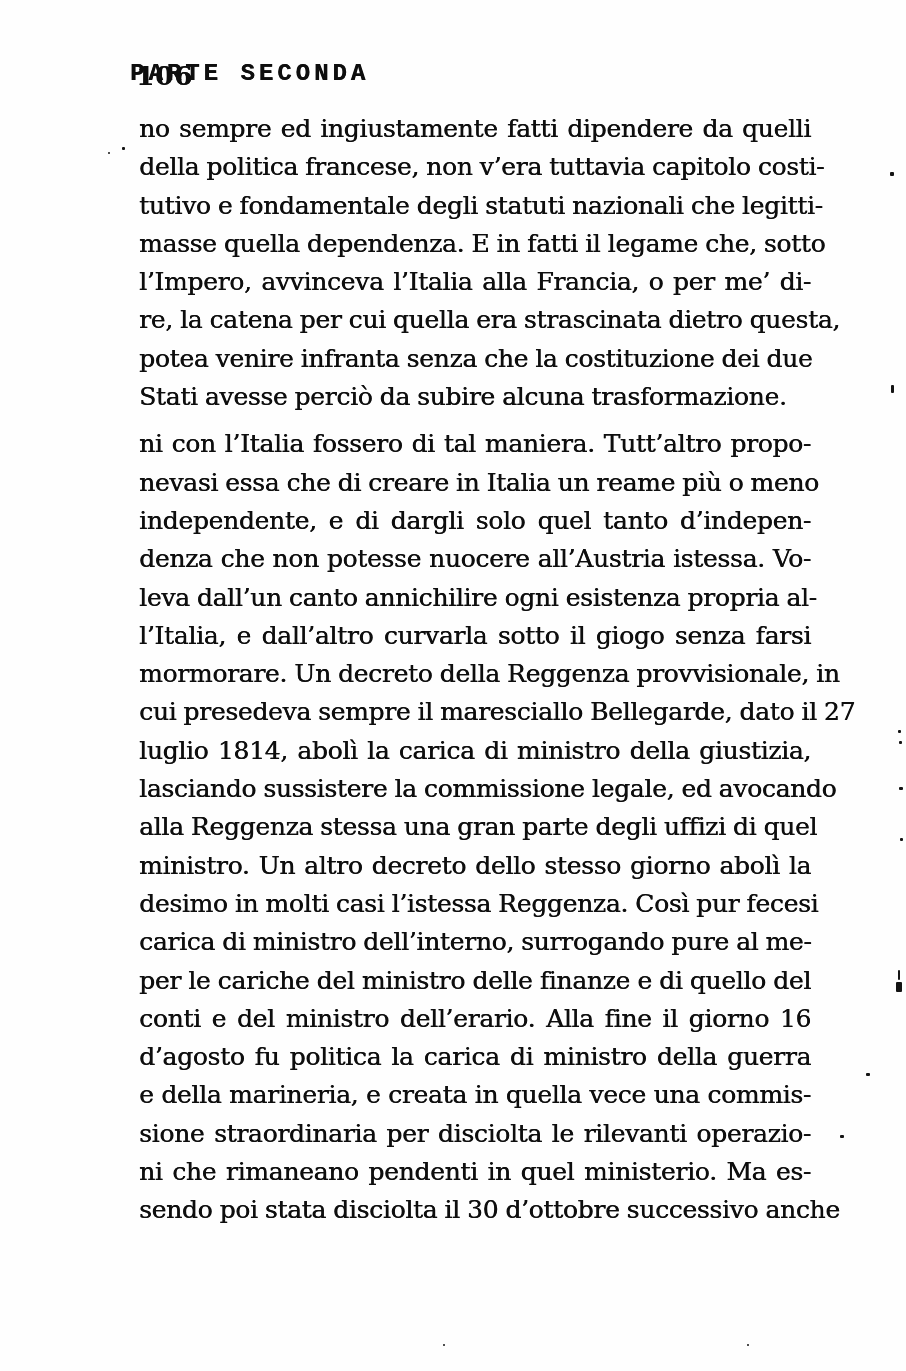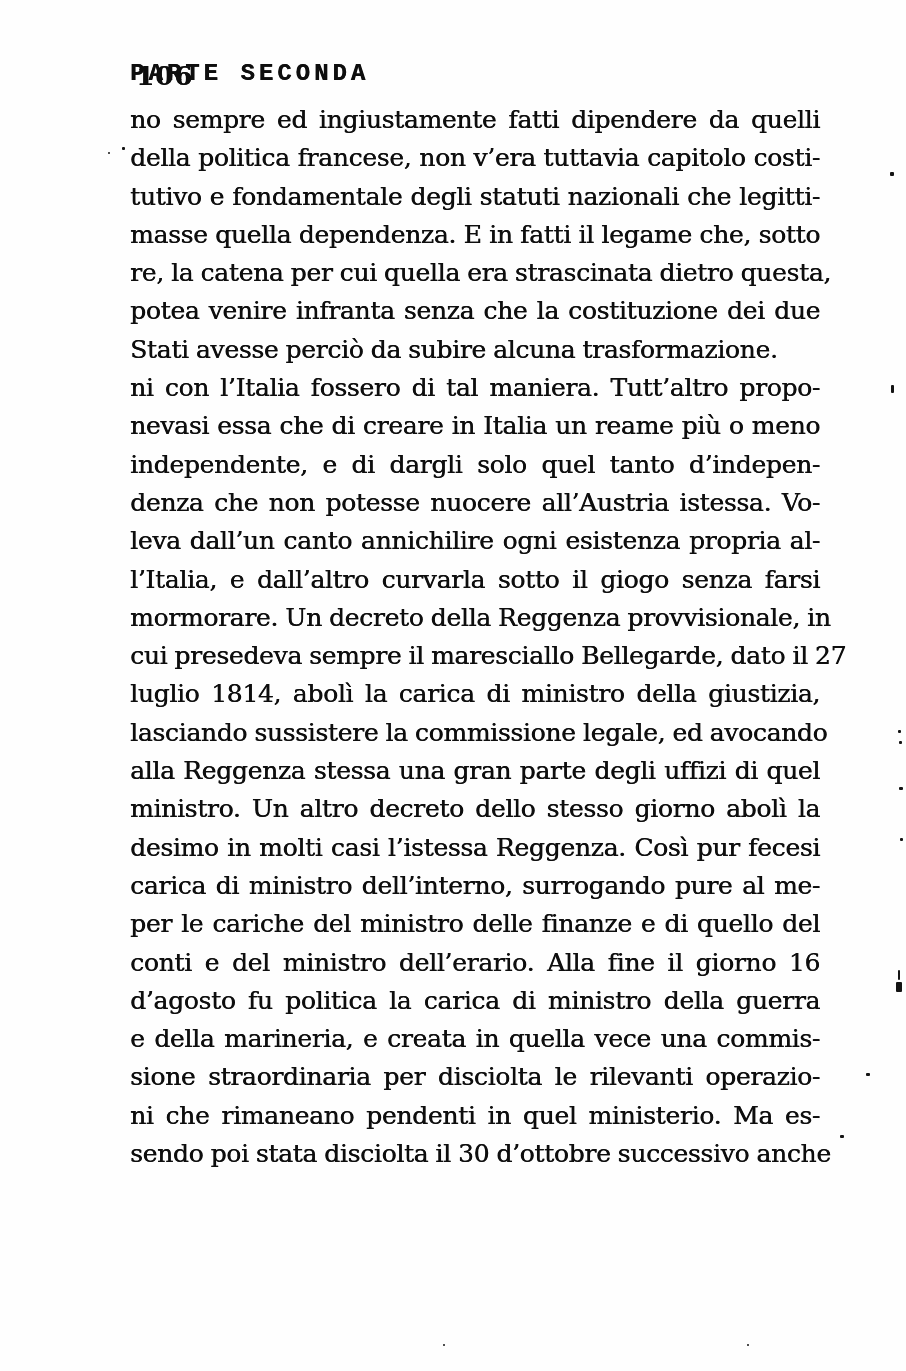--- a/index.html
+++ b/index.html
@@ -49,21 +49,21 @@
     font-family: Liberation Mono, monospace;
   }
   
   .text-block {
     position: absolute;
     top: 101px;
     left: 130px;
     width: 690px;
   }
   .paragraph {
-    margin: 0;
+    margin: 9px;
     padding: 0;
   }
   .line {
     height: 38.3px;
     line-height: 38.3px;
     font-size: 25px;
     letter-spacing: -0.3px;
     word-spacing: -0.5px;
     text-align: justify;
     text-align-last: justify;
@@ -94,20 +94,21 @@
     <span class="page-number">106</span>
     <span class="running-title">PARTE SECONDA</span>
   </div>
 
   <div class="text-block">
       <div class="paragraph">
         <div class="line">no sempre ed ingiustamente fatti dipendere da quelli</div>
         <div class="line">della politica francese, non v’era tuttavia capitolo costi-</div>
         <div class="line">tutivo e fondamentale degli statuti nazionali che legitti-</div>
         <div class="line">masse quella dependenza. E in fatti il legame che, sotto</div>
+        <div class="line">l’Impero, avvinceva l’Italia alla Francia, o per me’ di-</div>
         <div class="line">re, la catena per cui quella era strascinata dietro questa,</div>
         <div class="line">potea venire infranta senza che la costituzione dei due</div>
         <div class="line no-just">Stati avesse perciò da subire alcuna trasformazione.</div>
       </div>
       <div class="paragraph">
         <div class="line">ni con l’Italia fossero di tal maniera. Tutt’altro propo-</div>
         <div class="line">nevasi essa che di creare in Italia un reame più o meno</div>
         <div class="line">independente, e di dargli solo quel tanto d’indepen-</div>
         <div class="line">denza che non potesse nuocere all’Austria istessa. Vo-</div>
         <div class="line">leva dall’un canto annichilire ogni esistenza propria al-</div>

